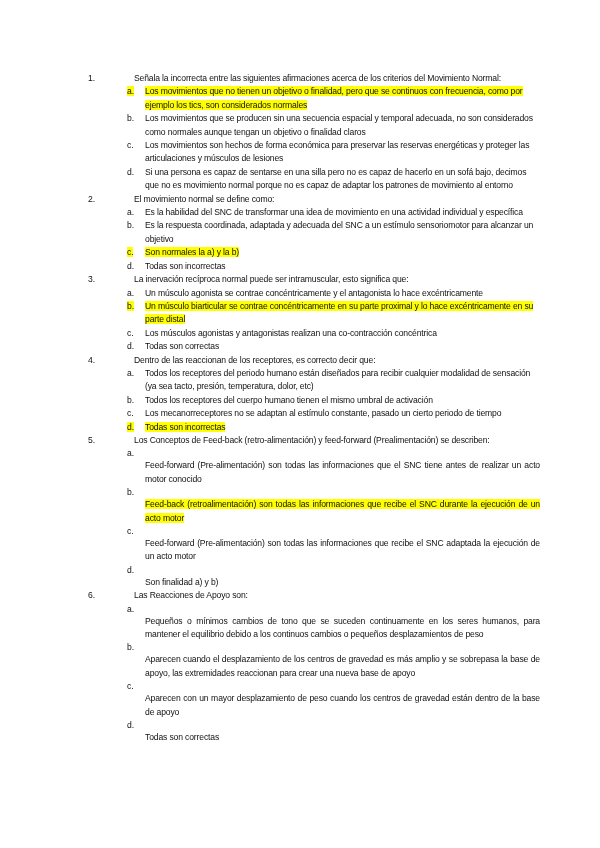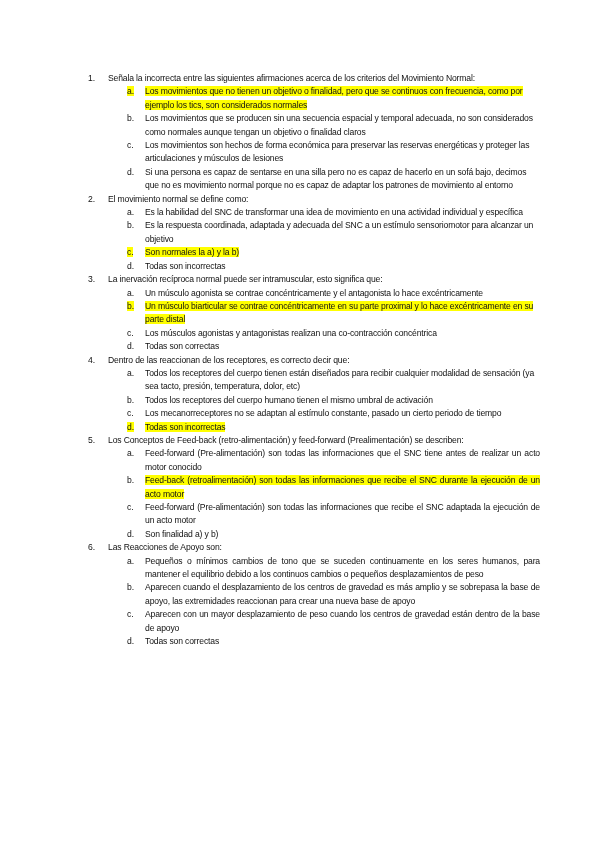--- a/index.html
+++ b/index.html
@@ -9,26 +9,26 @@
       background: #ffffff;
       font-family: "Liberation Sans", sans-serif;
       font-size: 8.6px;
       color: #111111;
       letter-spacing: -0.15px;
     }
     .questions { position: absolute; left: 88px; top: 72px; width: 452px; }
     .question { margin: 0; padding: 0; }
     .q-row { display: flex; line-height: 13.4px; }
     .q-num { width: 20px; flex: 0 0 20px; }
-    .q-text { flex: 1; }
+    .q-text { flex: 1; margin-left: 26px; }
     .options { margin-left: 39px; }
     .opt { display: flex; line-height: 13.4px; }
     .opt-letter { width: 18px; flex: 0 0 18px; }
     .opt-text { flex: 1; }
-    .justify .opt-text { text-align: justify; }
+    .justify .opt-text { text-align: justify; margin-top: 12px; }
     .hl { background: #ffff00; }
   </style>
 </head>
 <body>
 
 <div class="page">
   <div class="questions">
 
     <div class="question">
       <div class="q-row">
@@ -106,21 +106,21 @@
     </div>
 
     <div class="question">
       <div class="q-row">
         <span class="q-num">4.</span>
         <span class="q-text">Dentro de las reaccionan de los receptores, es correcto decir que:</span>
       </div>
       <div class="options">
         <div class="opt">
           <span class="opt-letter">a.</span>
-          <span class="opt-text">Todos los receptores del cuerpo tienen están diseñados para recibir cualquier modalidad de sensación (ya sea tacto, presión, temperatura, dolor, etc)</span>
+          <span class="opt-text">Todos los receptores del periodo humano están diseñados para recibir cualquier modalidad de sensación (ya sea tacto, presión, temperatura, dolor, etc)</span>
         </div>
         <div class="opt">
           <span class="opt-letter">b.</span>
           <span class="opt-text">Todos los receptores del cuerpo humano tienen el mismo umbral de activación</span>
         </div>
         <div class="opt">
           <span class="opt-letter">c.</span>
           <span class="opt-text">Los mecanorreceptores no se adaptan al estímulo constante, pasado un cierto periodo de tiempo</span>
         </div>
         <div class="opt">

